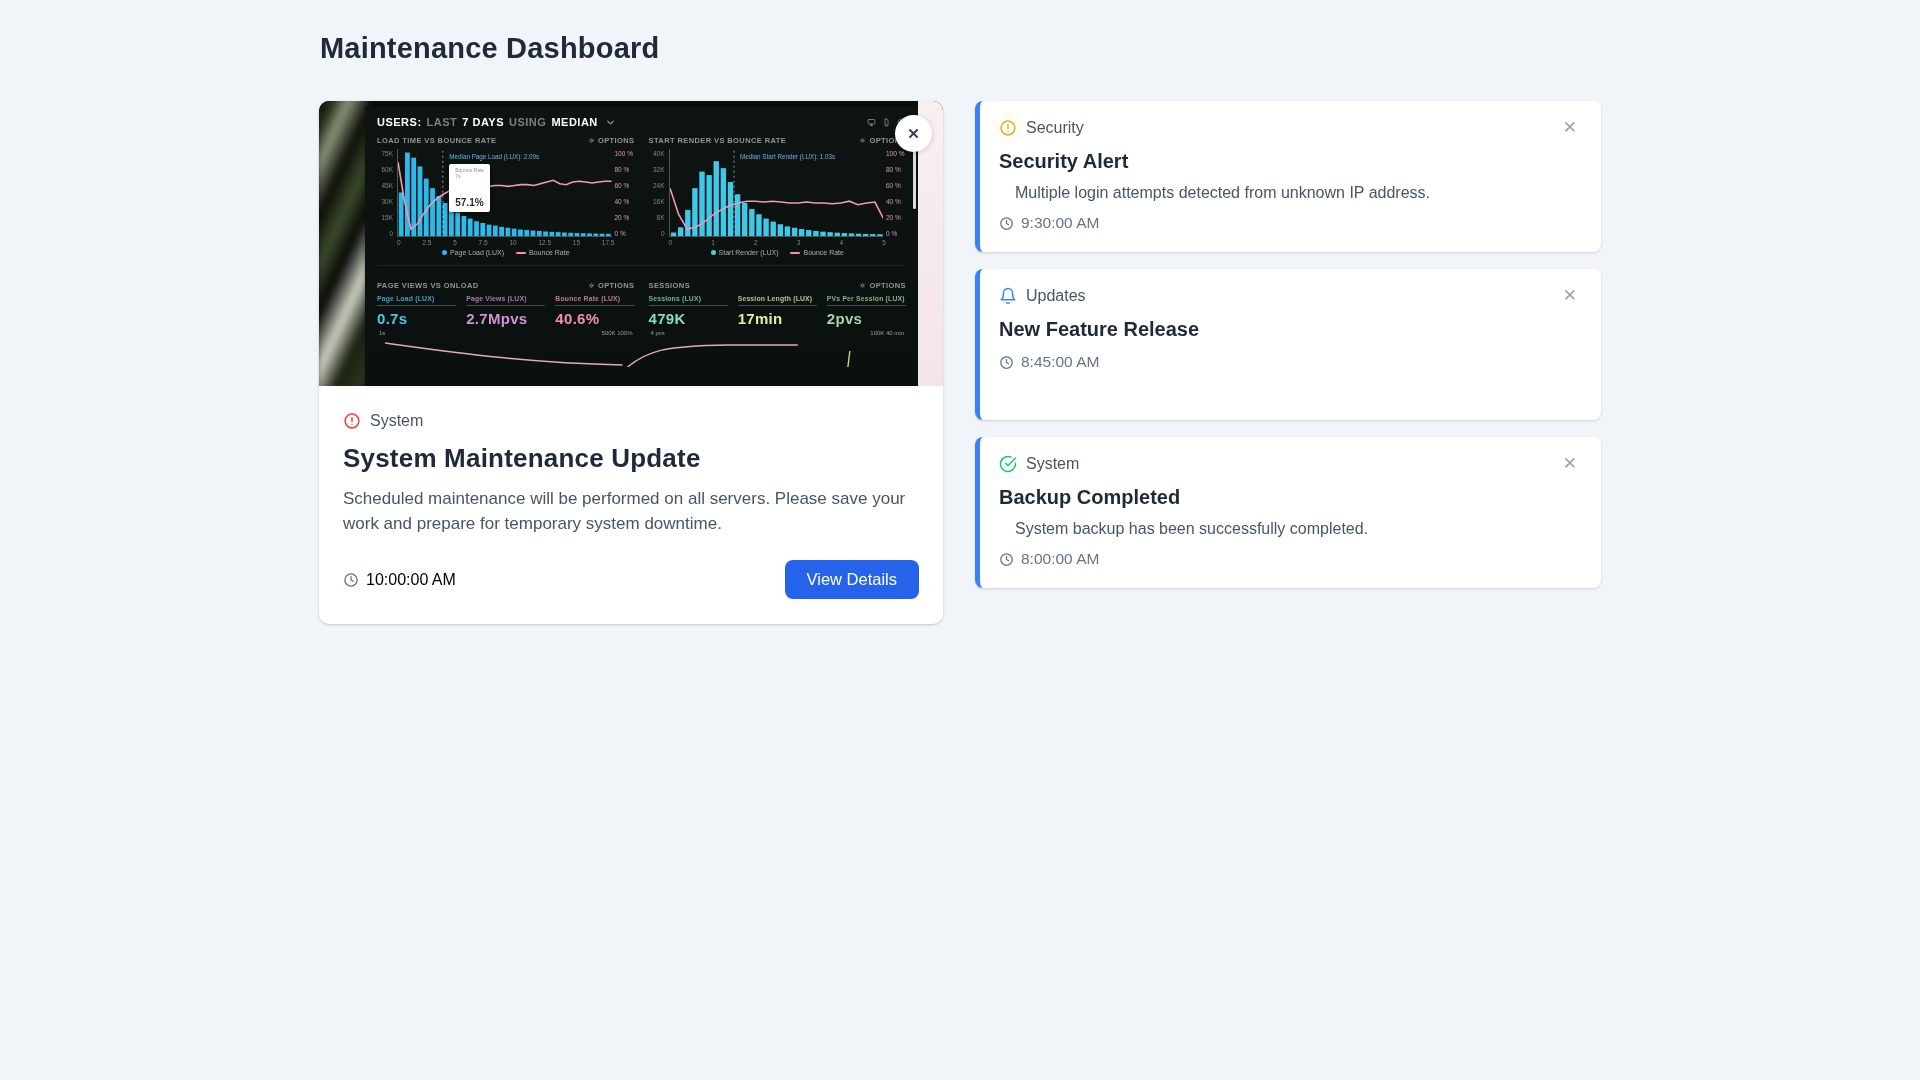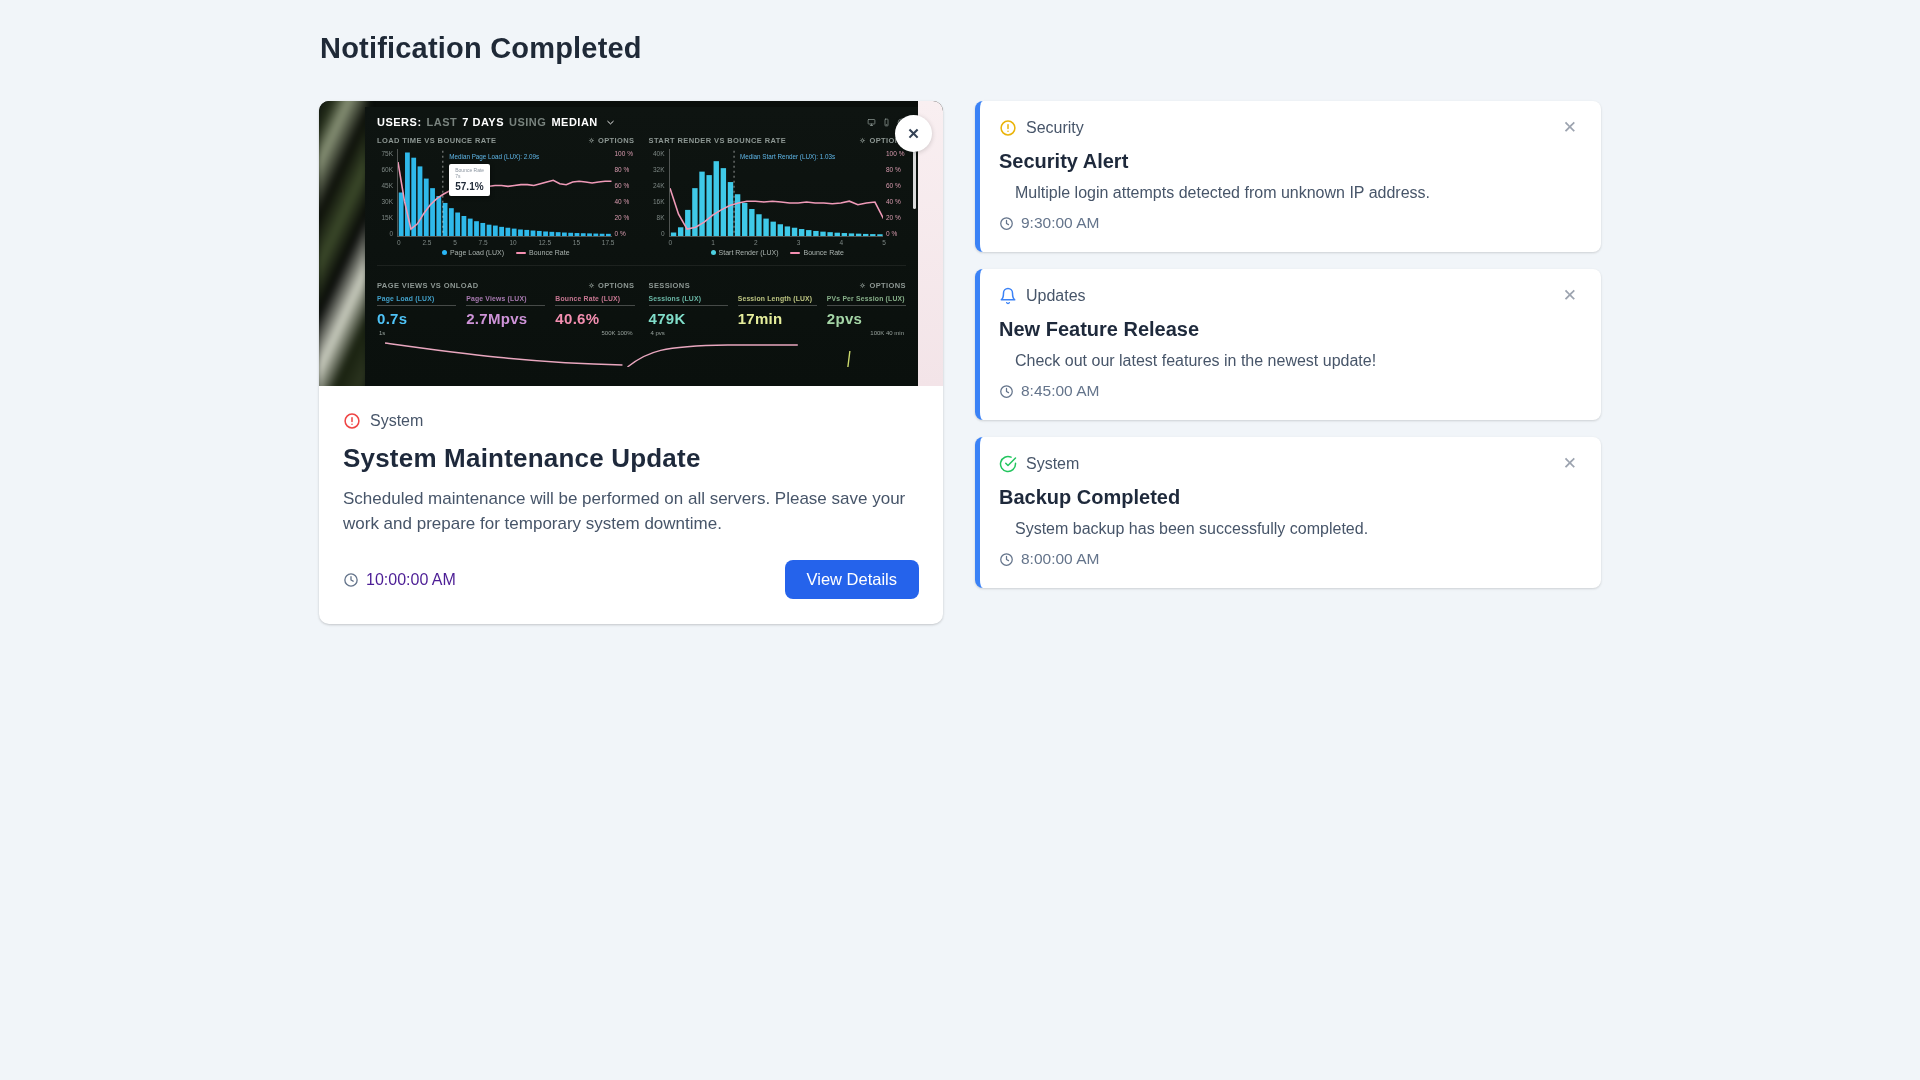--- a/index.html
+++ b/index.html
@@ -49,21 +49,21 @@
   .ylab { display:flex; flex-direction:column; justify-content:space-between;
     font-size:6.5px; color:#7d8784; width:17px; text-align:right; padding:1px 1px 0 0; }
   .ylab.right { text-align:left; color:#d79aae; width:20px; }
   .plot { flex:1; position:relative; height:88px;
     border-left:1px solid rgba(255,255,255,.28); border-bottom:1px solid rgba(255,255,255,.28); }
   .plot svg.bars { position:absolute; inset:0; width:100%; height:100%; }
   .annotation { position:absolute; top:4px; font-size:6.3px; color:#5fb6e8; white-space:nowrap; z-index:2; }
   .tooltip { position:absolute; left:24%; top:17%; background:#fff; border-radius:2px; padding:3px 6px 4px;
     box-shadow:0 1px 4px rgba(0,0,0,.5); z-index:3; }
   .tooltip .tl { font-size:5px; color:#8a949f; line-height:1.3; white-space:pre-line; }
-  .tooltip .tv { font-size:10px; font-weight:700; color:#1f2937; margin-top:1px; }
+  .tooltip .tv { font-size:10px; font-weight:700; color:#1f2937; margin-top:17px; }
   .xlab { display:flex; justify-content:space-between; font-size:6.5px; color:#7d8784;
     margin:2px 0 0 20px; padding-right:20px; }
   .legend { display:flex; justify-content:center; align-items:center; gap:12px;
     font-size:7px; color:#aab3af; margin-top:3px; }
   .legend .item { display:inline-flex; align-items:center; gap:3px; }
   .legend .dot { width:5px; height:5px; border-radius:50%; }
   .legend .ln { width:10px; height:2px; border-radius:1px; }
 
   .stats { display:flex; gap:14px; margin-top:9px; border-top:1px solid rgba(255,255,255,.07); padding-top:15px; }
   .sec { flex:1; min-width:0; }
@@ -76,21 +76,21 @@
   .sval { font-size:15px; font-weight:700; margin-top:4px; letter-spacing:.3px; }
   .subrow { display:flex; justify-content:space-between; font-size:6px; color:#97a19c; margin-top:3px; padding:0 2px; }
   .spark { display:block; margin-top:1px; width:100%; height:30px; }
 
   .main-body { padding:26px 24px 25px; }
   .cat-row { display:flex; align-items:center; gap:9px; font-size:16px; color:#475569; }
   .cat-icon { width:18px; height:18px; display:inline-flex; flex:0 0 auto; }
   h2.main-title { font-size:26px; font-weight:700; color:#1e293b; margin:13px 0 0; letter-spacing:.2px; }
   p.main-desc { font-size:17px; color:#475569; line-height:1.45; margin:13px 0 0; max-width:568px; }
   .main-footer { display:flex; justify-content:space-between; align-items:center; margin-top:24px; }
-  .time { display:flex; align-items:center; gap:7px; color:#4c1d95; font-size:16px; }
+  .time { display:flex; align-items:center; gap:7px; color:#000000; font-size:16px; }
   .clock { width:16px; height:16px; display:inline-flex; color:#64748b; }
   .btn-primary { background:#2563eb; color:#fff; border:none; border-radius:8px;
     height:39px; padding:0 22px; font-size:16.5px; font-family:inherit; cursor:pointer; }
 
   
   .notif-col { width:626px; display:flex; flex-direction:column; gap:17px; }
   .notif-card { background:#fff; border-left:5px solid #3b82f6; border-radius:8px;
     min-height:151px; padding:18px 24px 18px 19px;
     box-shadow:0 1px 3px rgba(0,0,0,.1), 0 1px 2px rgba(0,0,0,.06); }
   .notif-head { display:flex; align-items:flex-start; justify-content:space-between; }
@@ -99,21 +99,21 @@
     line-height:1; cursor:pointer; font-family:inherit; }
   h3.notif-title { font-size:20px; font-weight:700; color:#1e293b; margin:13px 0 0; }
   p.notif-desc { font-size:16px; color:#475569; margin:11px 16px 0; }
   .notif-time { display:flex; align-items:center; gap:7px; color:#64748b; font-size:15.5px; margin-top:12px; }
   .notif-time .clock { width:15px; height:15px; }
 </style>
 </head>
 <body>
 
 <div class="container">
-  <h1 class="page-title">Notification Completed</h1>
+  <h1 class="page-title">Maintenance Dashboard</h1>
 
   <div class="layout">
 
     <div class="main-card">
       <div class="photo">
         <div class="photo-left"></div>
         <div class="photo-right"></div>
         <div class="screen">
           <div class="screen-header">
             <span id="hdr-parts" style="display: inline-flex; gap: 5px;">
@@ -475,21 +475,20 @@
                 <svg viewBox="0 0 24 24" width="100%" height="100%" fill="none" stroke="currentColor" stroke-width="2" stroke-linecap="round" stroke-linejoin="round">
                   <path d="M6 8a6 6 0 0 1 12 0c0 7 3 9 3 9H3s3-2 3-9"></path>
                   <path d="M10.3 21a1.94 1.94 0 0 0 3.4 0"></path>
                 </svg>
               </span>
         <span>Updates</span>
       </div>
       <button class="notif-close">✕</button>
     </div>
     <h3 class="notif-title">New Feature Release</h3>
-    <p class="notif-desc">Check out our latest features in the newest update!</p>
     <div class="notif-time">
       <span class="clock">
               <svg viewBox="0 0 24 24" width="100%" height="100%" fill="none" stroke="currentColor" stroke-width="2" stroke-linecap="round" stroke-linejoin="round">
                 <circle cx="12" cy="12" r="9.2"></circle>
                 <polyline points="12 7 12 12 15.2 13.8"></polyline>
               </svg>
             </span>
       <span>8:45:00 AM</span>
     </div>
   </div>

